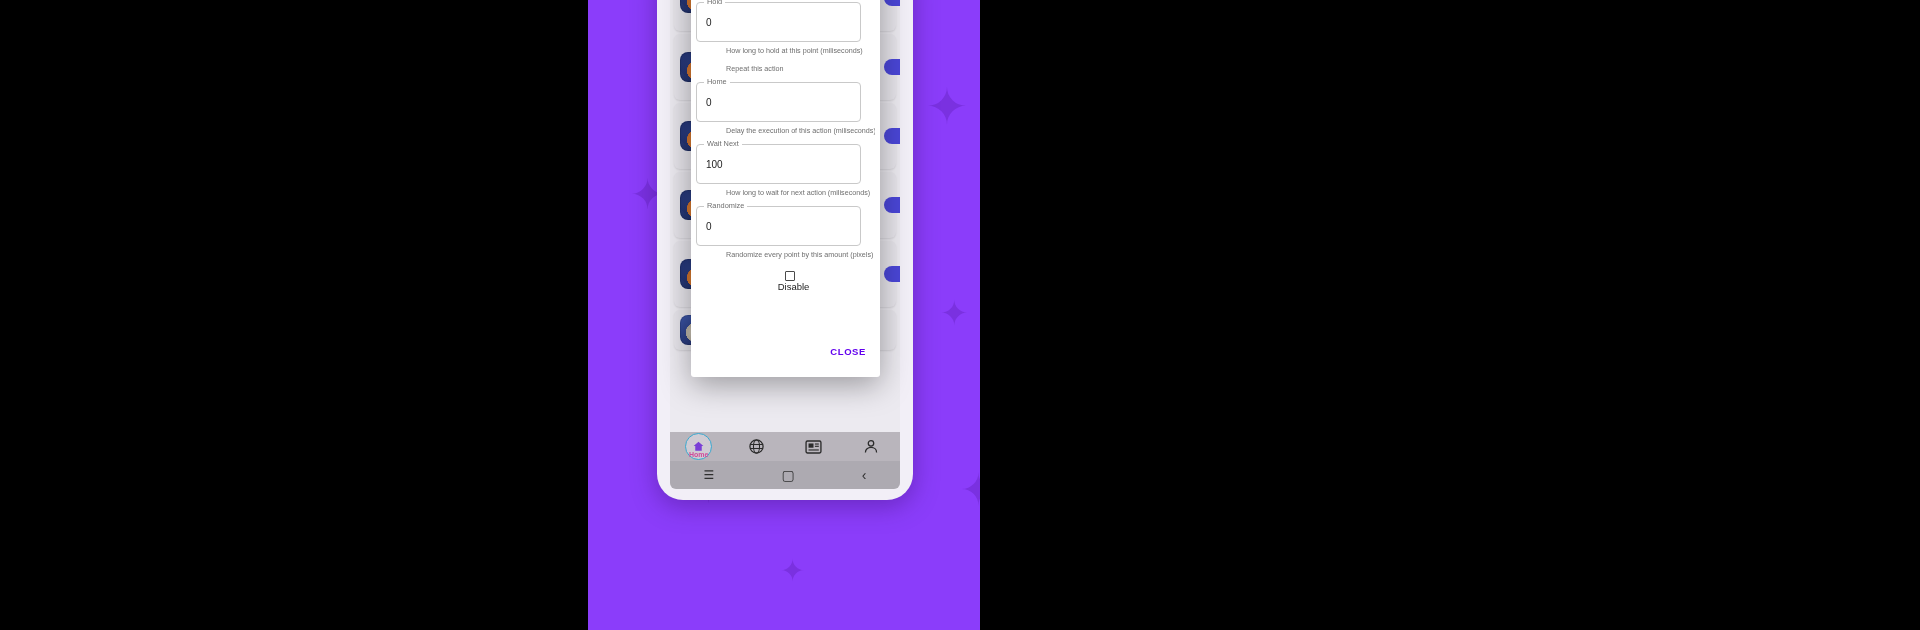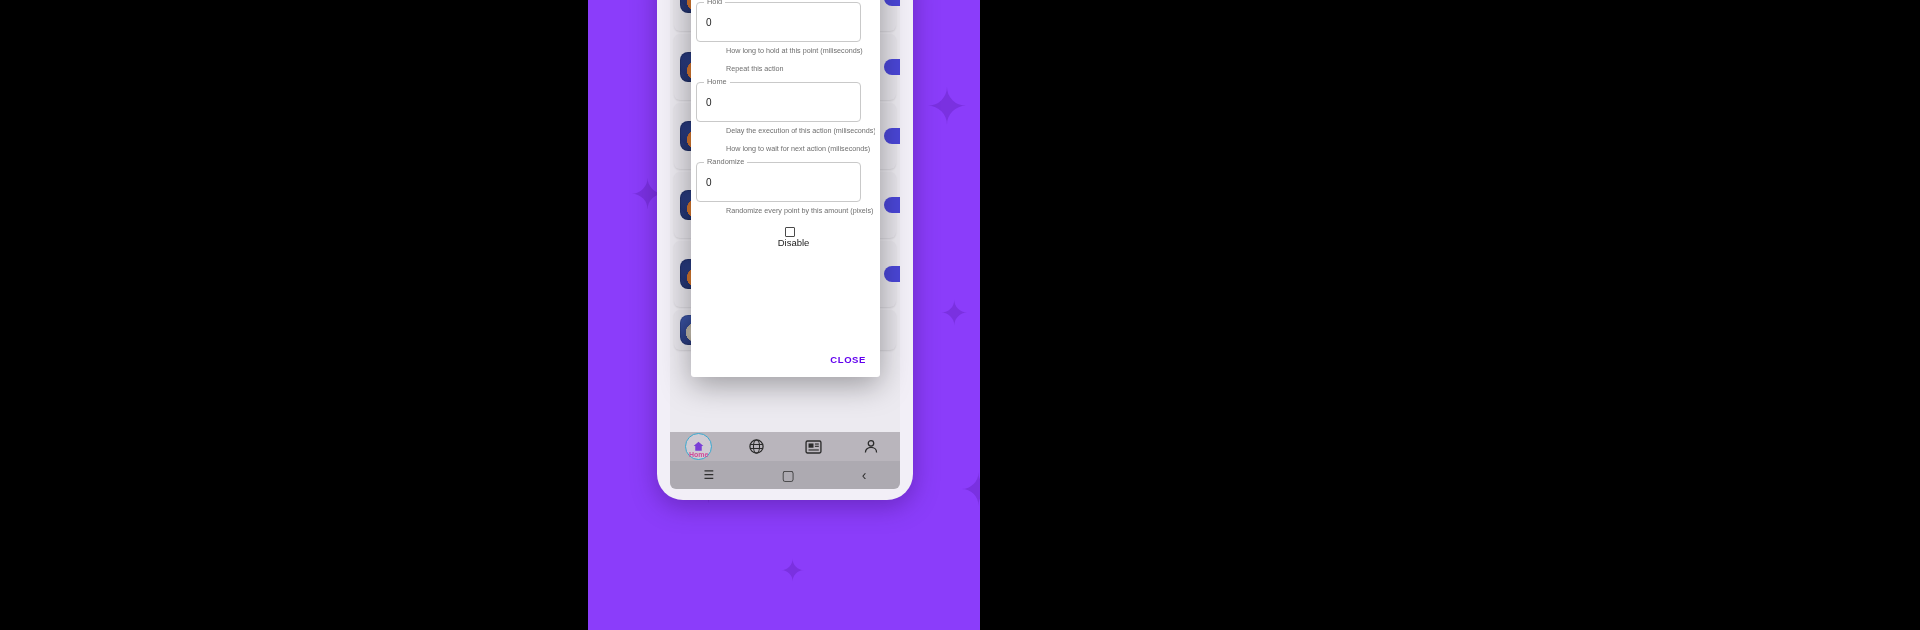--- a/index.html
+++ b/index.html
@@ -102,21 +102,21 @@
     overflow:hidden; text-overflow:clip;padding-left:26px;
   }
 
   .checkrow { display:flex; align-items:center; margin:12px 0 0 9px;flex-direction:column; }
   .checkbox {
     width:10px; height:10px; border:1.4px solid #4a4a4a; border-radius:1px; background:#fff;
     flex:0 0 auto;
   }
   .checkrow .lbl { font-size:9.5px; color:#1b1b1b; margin-left:7px; }
 
-  .dlg-actions { position:absolute; right:8px; bottom:8px; }
+  .dlg-actions { position:absolute; right:8px; bottom:16px; }
   .close-btn {
     font-size:9.5px; font-weight:700; color:#6200ee; letter-spacing:.6px;
     background:none; border:none; cursor:pointer; padding:4px 6px; font-family:inherit;
   }
 </style>
 </head>
 <body>
 
 <div id="stage">
 
@@ -222,20 +222,26 @@
       <div class="field-help">Repeat this action</div>
 
       <div class="field">
         <span class="field-label">Home</span>
         <div class="field-box">
             <span class="field-value">0</span>
           </div>
       </div>
       <div class="field-help">Delay the execution of this action (miliseconds)</div>
 
+      <div class="field">
+        <span class="field-label">Wait Next</span>
+        <div class="field-box">
+            <span class="field-value">100</span>
+          </div>
+      </div>
       <div class="field-help">How long to wait for next action (miliseconds)</div>
 
       <div class="field">
         <span class="field-label">Randomize</span>
         <div class="field-box">
             <span class="field-value">0</span>
           </div>
       </div>
       <div class="field-help">Randomize every point by this amount (pixels)</div>
 

